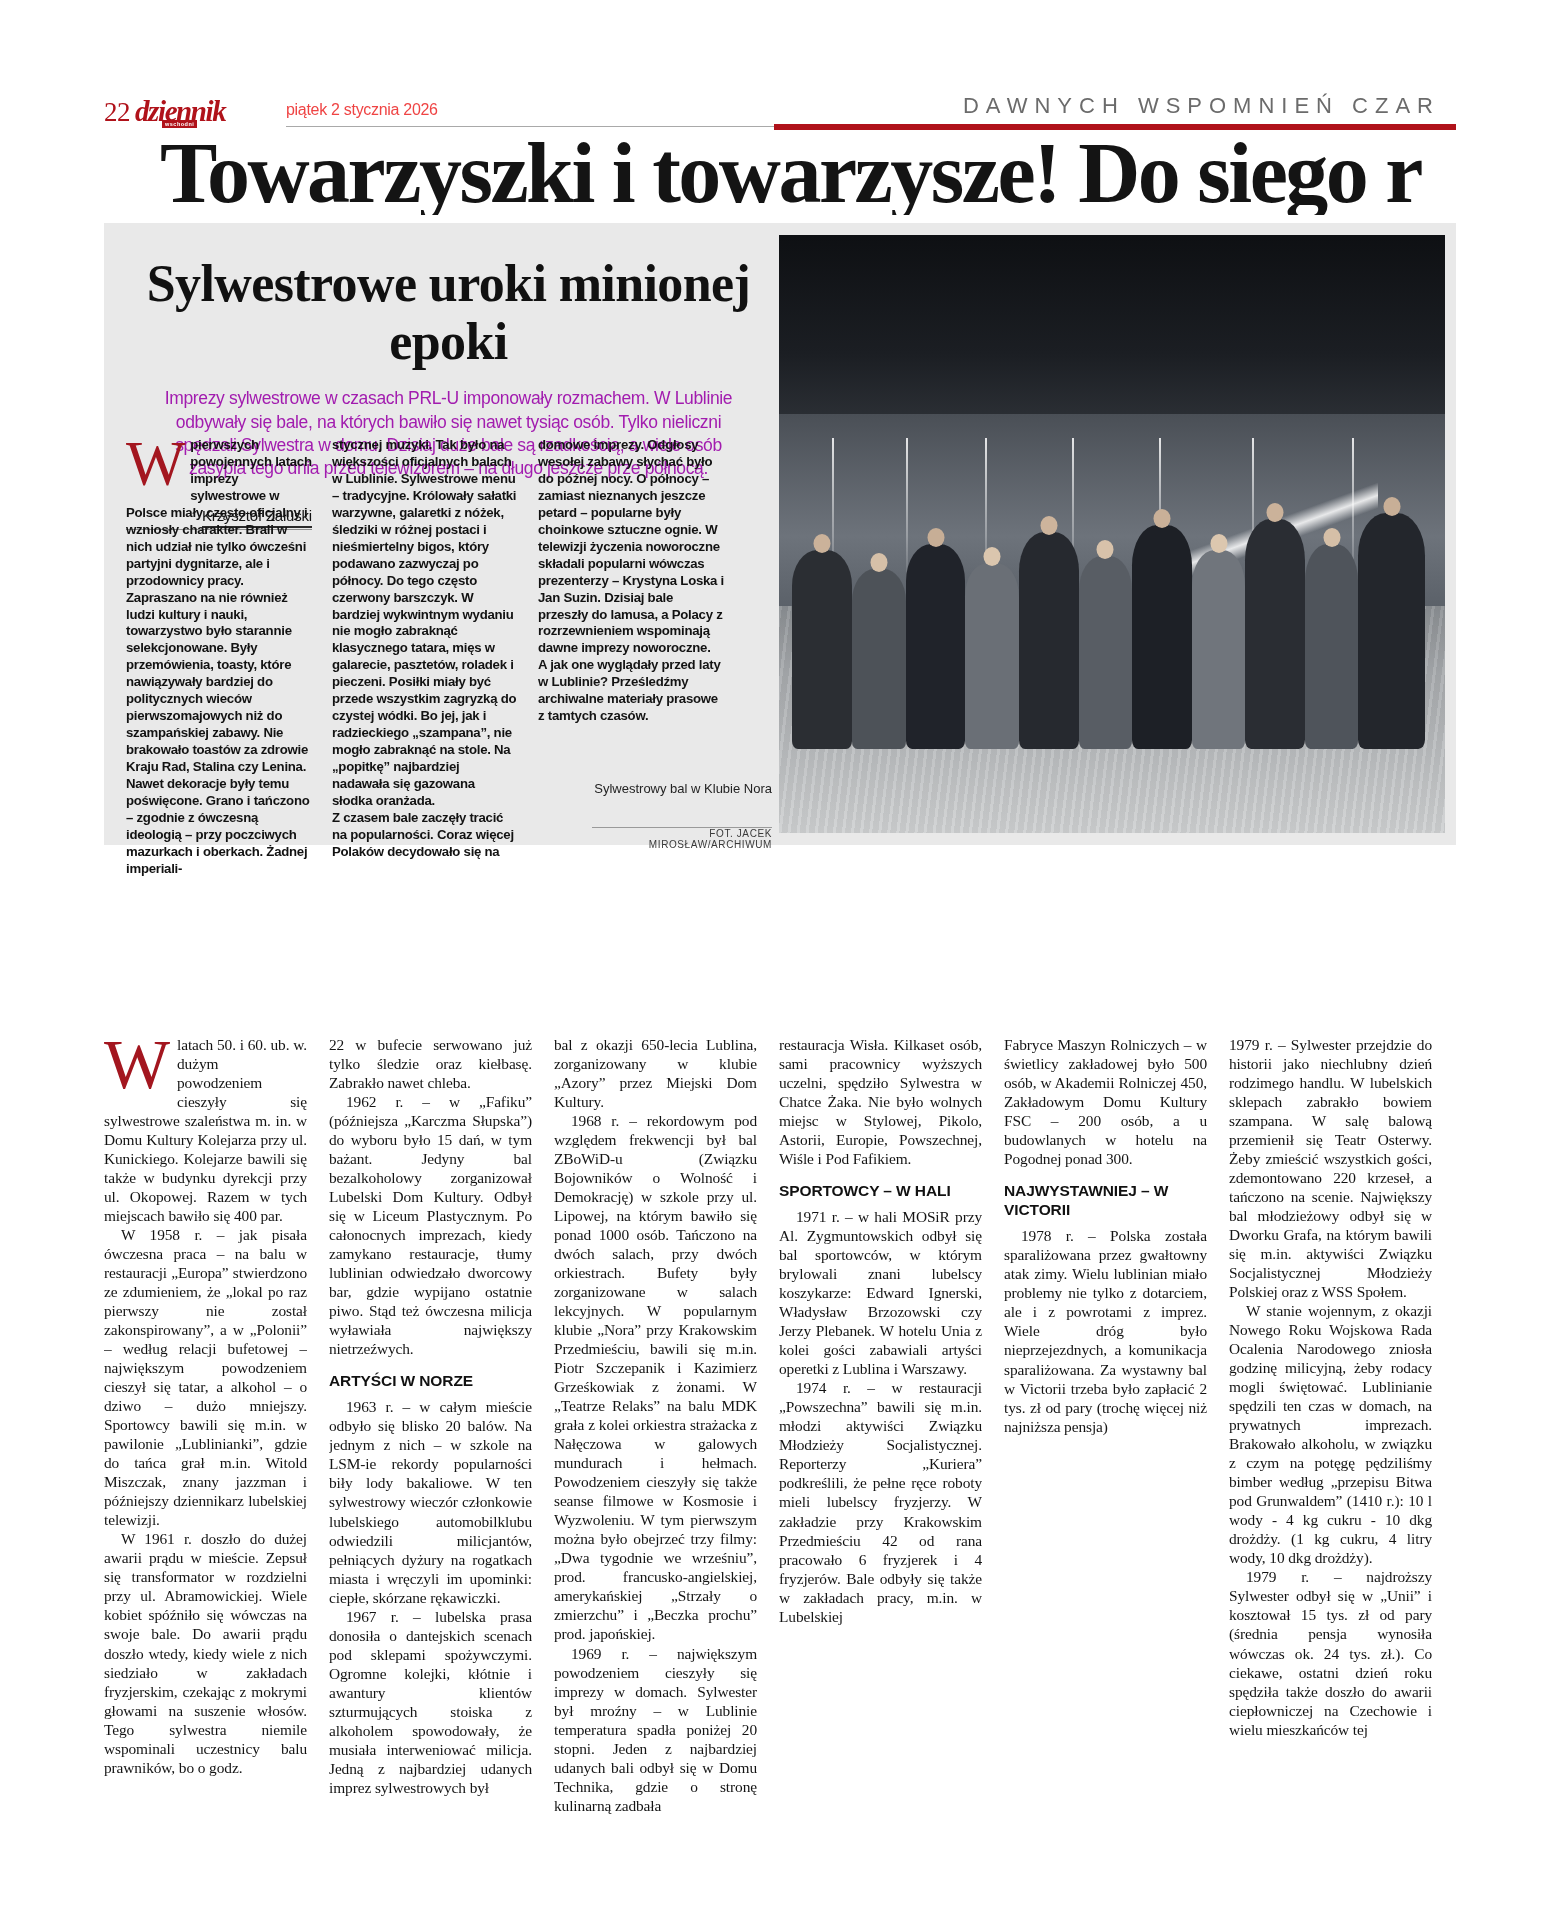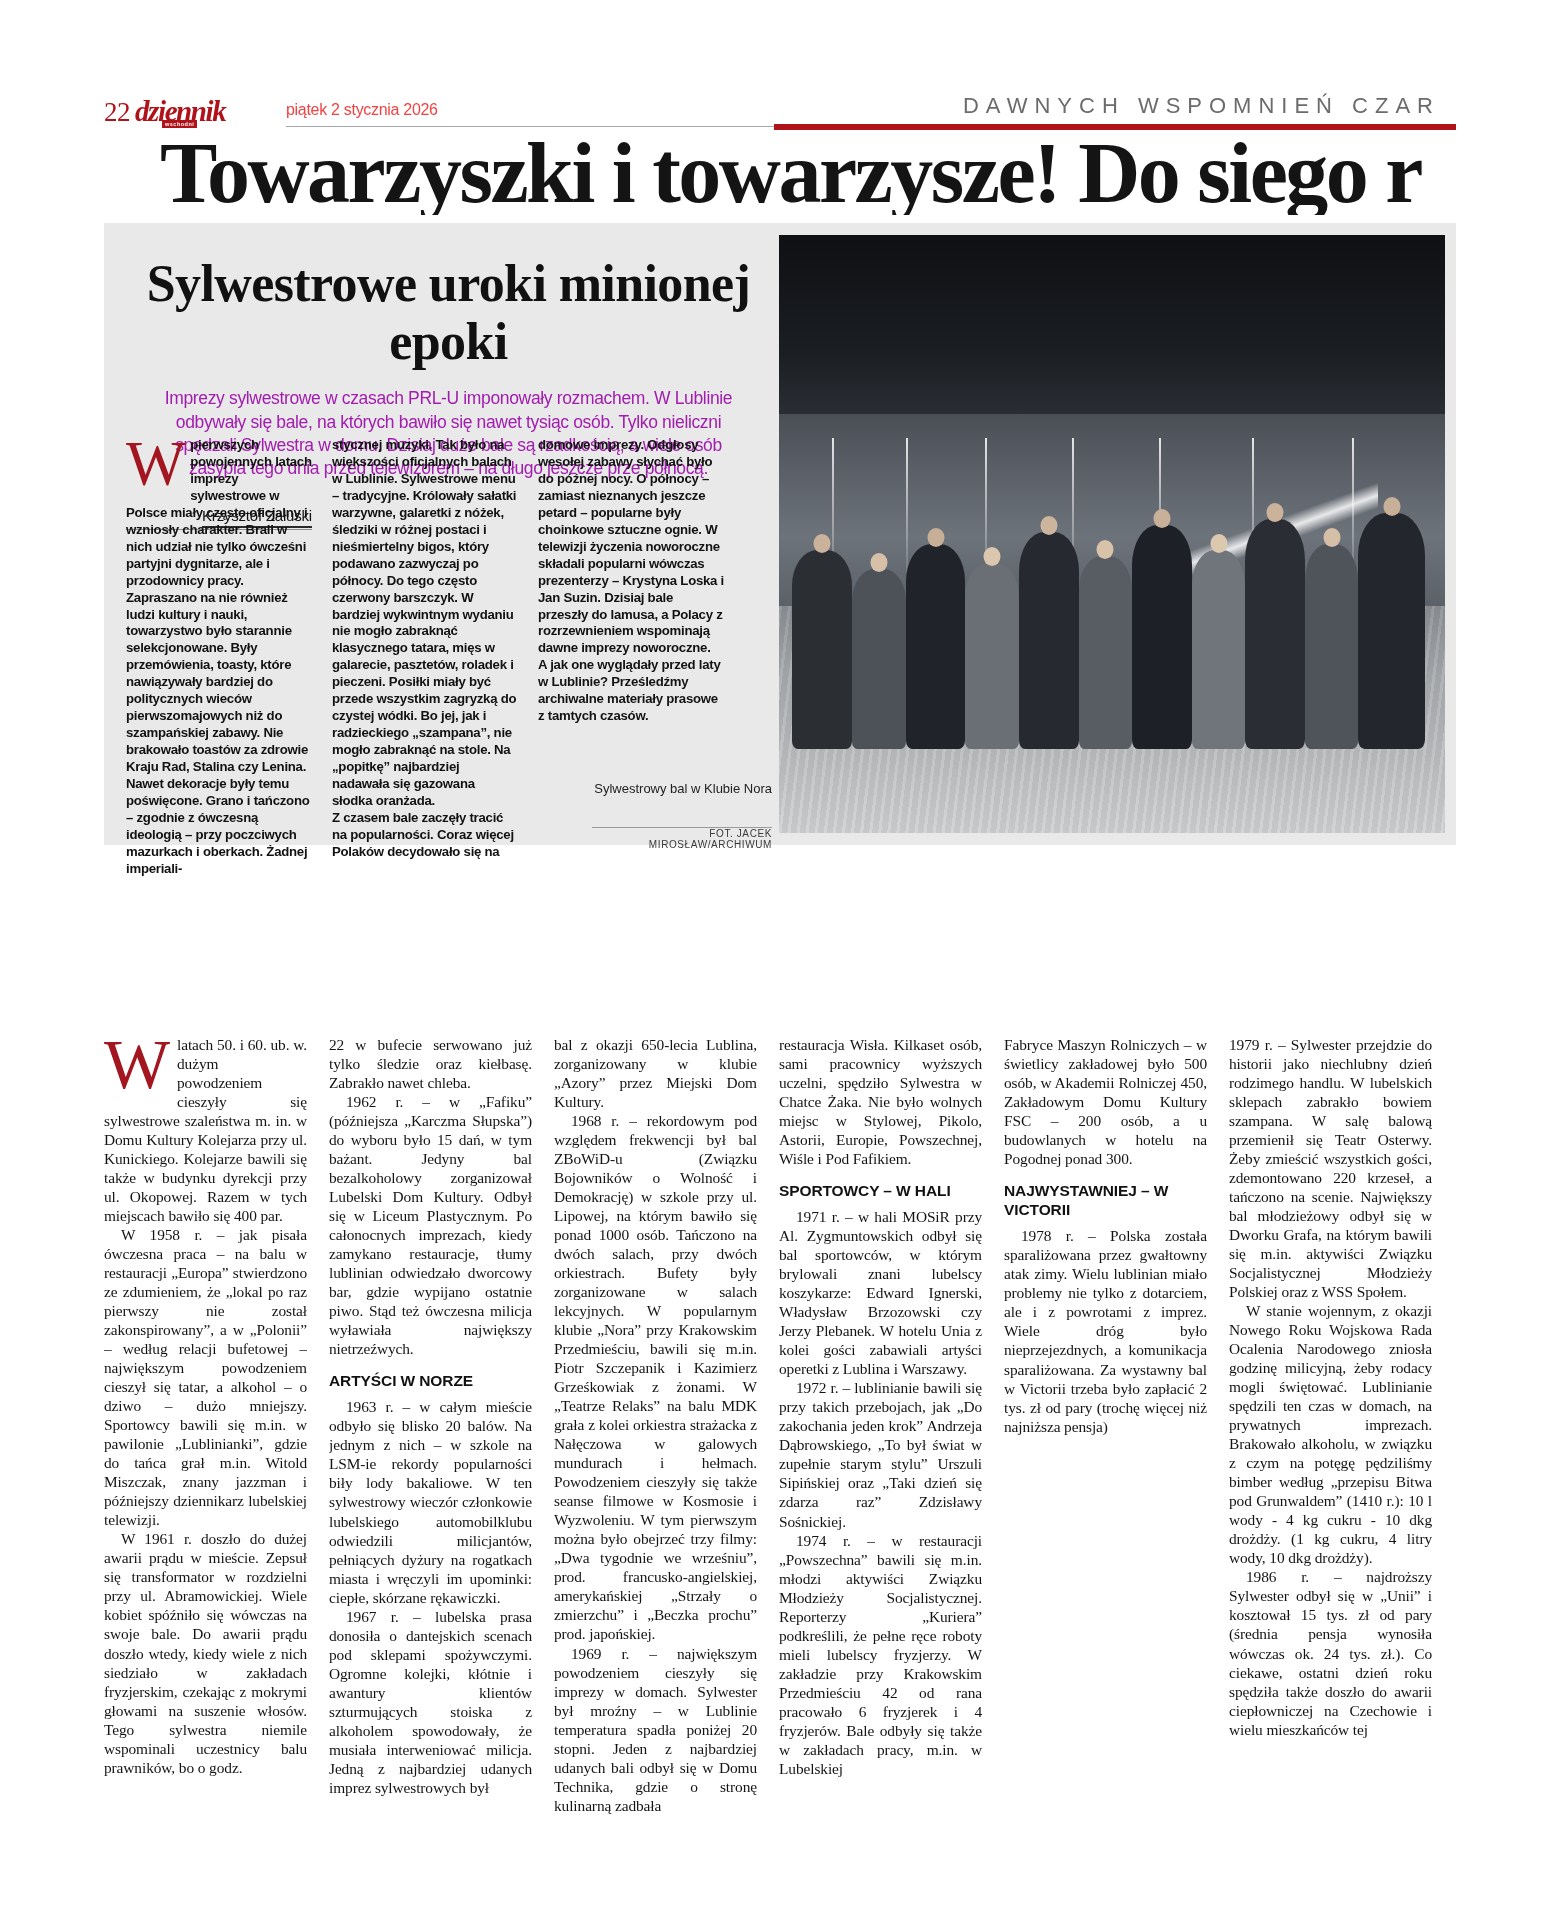--- a/index.html
+++ b/index.html
@@ -434,30 +434,29 @@
     <div class="col">
       <p class="noind">bal z okazji 650-lecia Lublina, zorganizowany w klubie „Azory” przez Miejski Dom Kultury.</p>
       <p>1968 r. – rekordowym pod względem frekwencji był bal ZBoWiD-u (Związku Bojowników o Wolność i Demokrację) w szkole przy ul. Lipowej, na którym bawiło się ponad 1000 osób. Tańczono na dwóch salach, przy dwóch orkiestrach. Bufety były zorganizowane w salach lekcyjnych. W popularnym klubie „Nora” przy Krakowskim Przedmieściu, bawili się m.in. Piotr Szczepanik i Kazimierz Grześkowiak z żonami. W „Teatrze Relaks” na balu MDK grała z kolei orkiestra strażacka z Nałęczowa w galowych mundurach i hełmach. Powodzeniem cieszyły się także seanse filmowe w Kosmosie i Wyzwoleniu. W tym pierwszym można było obejrzeć trzy filmy: „Dwa tygodnie we wrześniu”, prod. francusko-angielskiej, amerykańskiej „Strzały o zmierzchu” i „Beczka prochu” prod. japońskiej.</p>
       <p>1969 r. – największym powodzeniem cieszyły się imprezy w domach. Sylwester był mroźny – w Lublinie temperatura spadła poniżej 20 stopni. Jeden z najbardziej udanych bali odbył się w Domu Technika, gdzie o stronę kulinarną zadbała</p>
     </div>
 
     <div class="col">
       <p class="noind">restauracja Wisła. Kilkaset osób, sami pracownicy wyższych uczelni, spędziło Sylwestra w Chatce Żaka. Nie było wolnych miejsc w Stylowej, Pikolo, Astorii, Europie, Powszechnej, Wiśle i Pod Fafikiem.</p>
       <h3 class="sub">SPORTOWCY – W HALI</h3>
       <p>1971 r. – w hali MOSiR przy Al. Zygmuntowskich odbył się bal sportowców, w którym brylowali znani lubelscy koszykarze: Edward Ignerski, Władysław Brzozowski czy Jerzy Plebanek. W hotelu Unia z kolei gości zabawiali artyści operetki z Lublina i Warszawy.</p>
-      <p>1972 r. – lublinianie bawili się przy takich przebojach, jak „Do zakochania jeden krok” Andrzeja Dąbrowskiego, „To był świat w zupełnie starym stylu” Urszuli Sipińskiej oraz „Taki dzień się zdarza raz” Zdzisławy Sośnickiej.</p>
       <p>1974 r. – w restauracji „Powszechna” bawili się m.in. młodzi aktywiści Związku Młodzieży Socjalistycznej. Reporterzy „Kuriera” podkreślili, że pełne ręce roboty mieli lubelscy fryzjerzy. W zakładzie przy Krakowskim Przedmieściu 42 od rana pracowało 6 fryzjerek i 4 fryzjerów. Bale odbyły się także w zakładach pracy, m.in. w Lubelskiej</p>
     </div>
 
     <div class="col">
       <p class="noind">Fabryce Maszyn Rolniczych – w świetlicy zakładowej było 500 osób, w Akademii Rolniczej 450, Zakładowym Domu Kultury FSC – 200 osób, a u budowlanych w hotelu na Pogodnej ponad 300.</p>
       <h3 class="sub">NAJWYSTAWNIEJ – W VICTORII</h3>
       <p>1978 r. – Polska została sparaliżowana przez gwałtowny atak zimy. Wielu lublinian miało problemy nie tylko z dotarciem, ale i z powrotami z imprez. Wiele dróg było nieprzejezdnych, a komunikacja sparaliżowana. Za wystawny bal w Victorii trzeba było zapłacić 2 tys. zł od pary (trochę więcej niż najniższa pensja)</p>
     </div>
 
     <div class="col">
       <p class="noind">1979 r. – Sylwester przejdzie do historii jako niechlubny dzień rodzimego handlu. W lubelskich sklepach zabrakło bowiem szampana. W salę balową przemienił się Teatr Osterwy. Żeby zmieścić wszystkich gości, zdemontowano 220 krzeseł, a tańczono na scenie. Największy bal młodzieżowy odbył się w Dworku Grafa, na którym bawili się m.in. aktywiści Związku Socjalistycznej Młodzieży Polskiej oraz z WSS Społem.</p>
       <p>W stanie wojennym, z okazji Nowego Roku Wojskowa Rada Ocalenia Narodowego zniosła godzinę milicyjną, żeby rodacy mogli świętować. Lublinianie spędzili ten czas w domach, na prywatnych imprezach. Brakowało alkoholu, w związku z czym na potęgę pędziliśmy bimber według „przepisu Bitwa pod Grunwaldem” (1410 r.): 10 l wody - 4 kg cukru - 10 dkg drożdży. (1 kg cukru, 4 litry wody, 10 dkg drożdży).</p>
-      <p>1986 r. – najdroższy Sylwester odbył się w „Unii” i kosztował 15 tys. zł od pary (średnia pensja wynosiła wówczas ok. 24 tys. zł.). Co ciekawe, ostatni dzień roku spędziła także doszło do awarii ciepłowniczej na Czechowie i wielu mieszkańców tej</p>
+      <p>1979 r. – najdroższy Sylwester odbył się w „Unii” i kosztował 15 tys. zł od pary (średnia pensja wynosiła wówczas ok. 24 tys. zł.). Co ciekawe, ostatni dzień roku spędziła także doszło do awarii ciepłowniczej na Czechowie i wielu mieszkańców tej</p>
     </div>
 
   </div>
 </div>
 
 </body></html>

